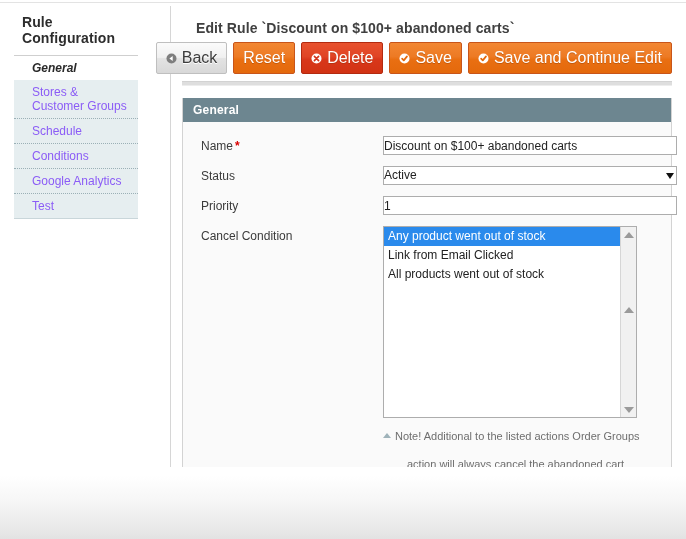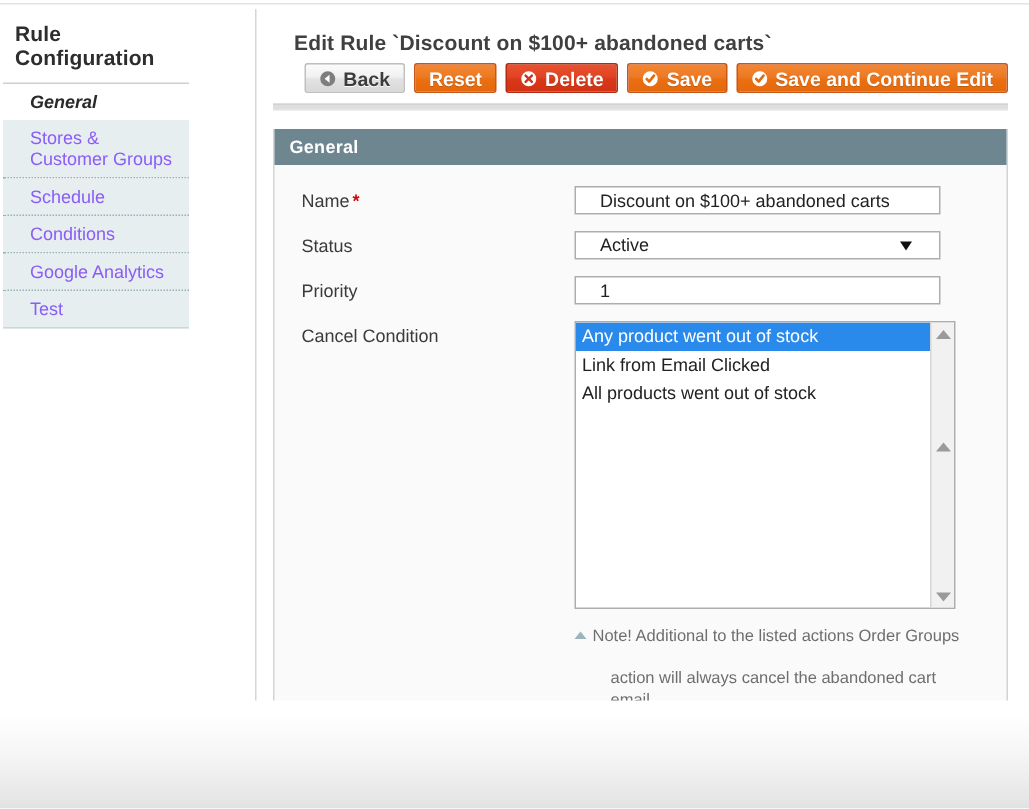--- a/index.html
+++ b/index.html
@@ -38,21 +38,21 @@
   #footer-gradient {
     position: absolute;
     left: 0; bottom: 0;
     width: 686px; height: 72px;
     background: linear-gradient(to bottom, #ffffff 0%, #ffffff 12%, #f7f7f7 45%, #e6e6e6 92%, #e2e2e2 100%);
   }
 
   
   #sidebar {
     position: absolute;
-    left: 2px; top: 14px;
+    left: 14px; top: 14px;
     width: 124px;
   }
   #sidebar-title {
     font-size: 14px;
     font-weight: bold;
     color: #2d2d2d;
     padding: 0 0 9px 8px;
     border-bottom: 1px solid #cfcfcf;
     letter-spacing: 0.1px;
   }
@@ -94,24 +94,24 @@
     justify-content: flex-end;
     align-items: center;
     gap: 6px;
     margin-top: 6px;
     padding-right: 0px;
   }
   .btn {
     display: inline-flex;
     align-items: center;
     gap: 5px;
-    height: 20px;
+    height: 32px;
     padding: 0 9px;
-    font-size: 13px;
-    font-weight: bold;
+    font-size: 16px;
+    font-weight: normal;
     color: #ffffff;
     border: 1px solid #c8551a;
     border-radius: 2px;
     background: linear-gradient(to bottom, #f28733 0%, #ed7a24 45%, #e96f12 55%, #e4690c 100%);
     white-space: nowrap;
     cursor: pointer;
     text-shadow: 0 1px 0 rgba(120,50,0,.35);
   }
   .btn.grey {
     color: #3c3c3c;
@@ -175,28 +175,28 @@
     flex: 0 0 182px;
     font-size: 12px;
     color: #3b3b3b;
     padding-top: 3px;
   }
   .req { color: #d90000; font-weight: bold; margin-left: 2px; }
 
   .fctl { flex: 0 0 254px; width: 254px; position: relative; }
 
   input.txt, .selectbox {
-    width: 244px;
+    width: 294px;
     height: 19px;
     border: 1px solid #adadad;
     background: #ffffff;
     font-family: "Liberation Sans", sans-serif;
     font-size: 12px;
     color: #222222;
-    padding: 0 16px;
+    padding: 0 0;
     line-height: 17px;
     outline: none;
   }
   .selectbox {
     display: flex;
     align-items: center;
     justify-content: space-between;
     cursor: pointer;
   }
   .caret {

